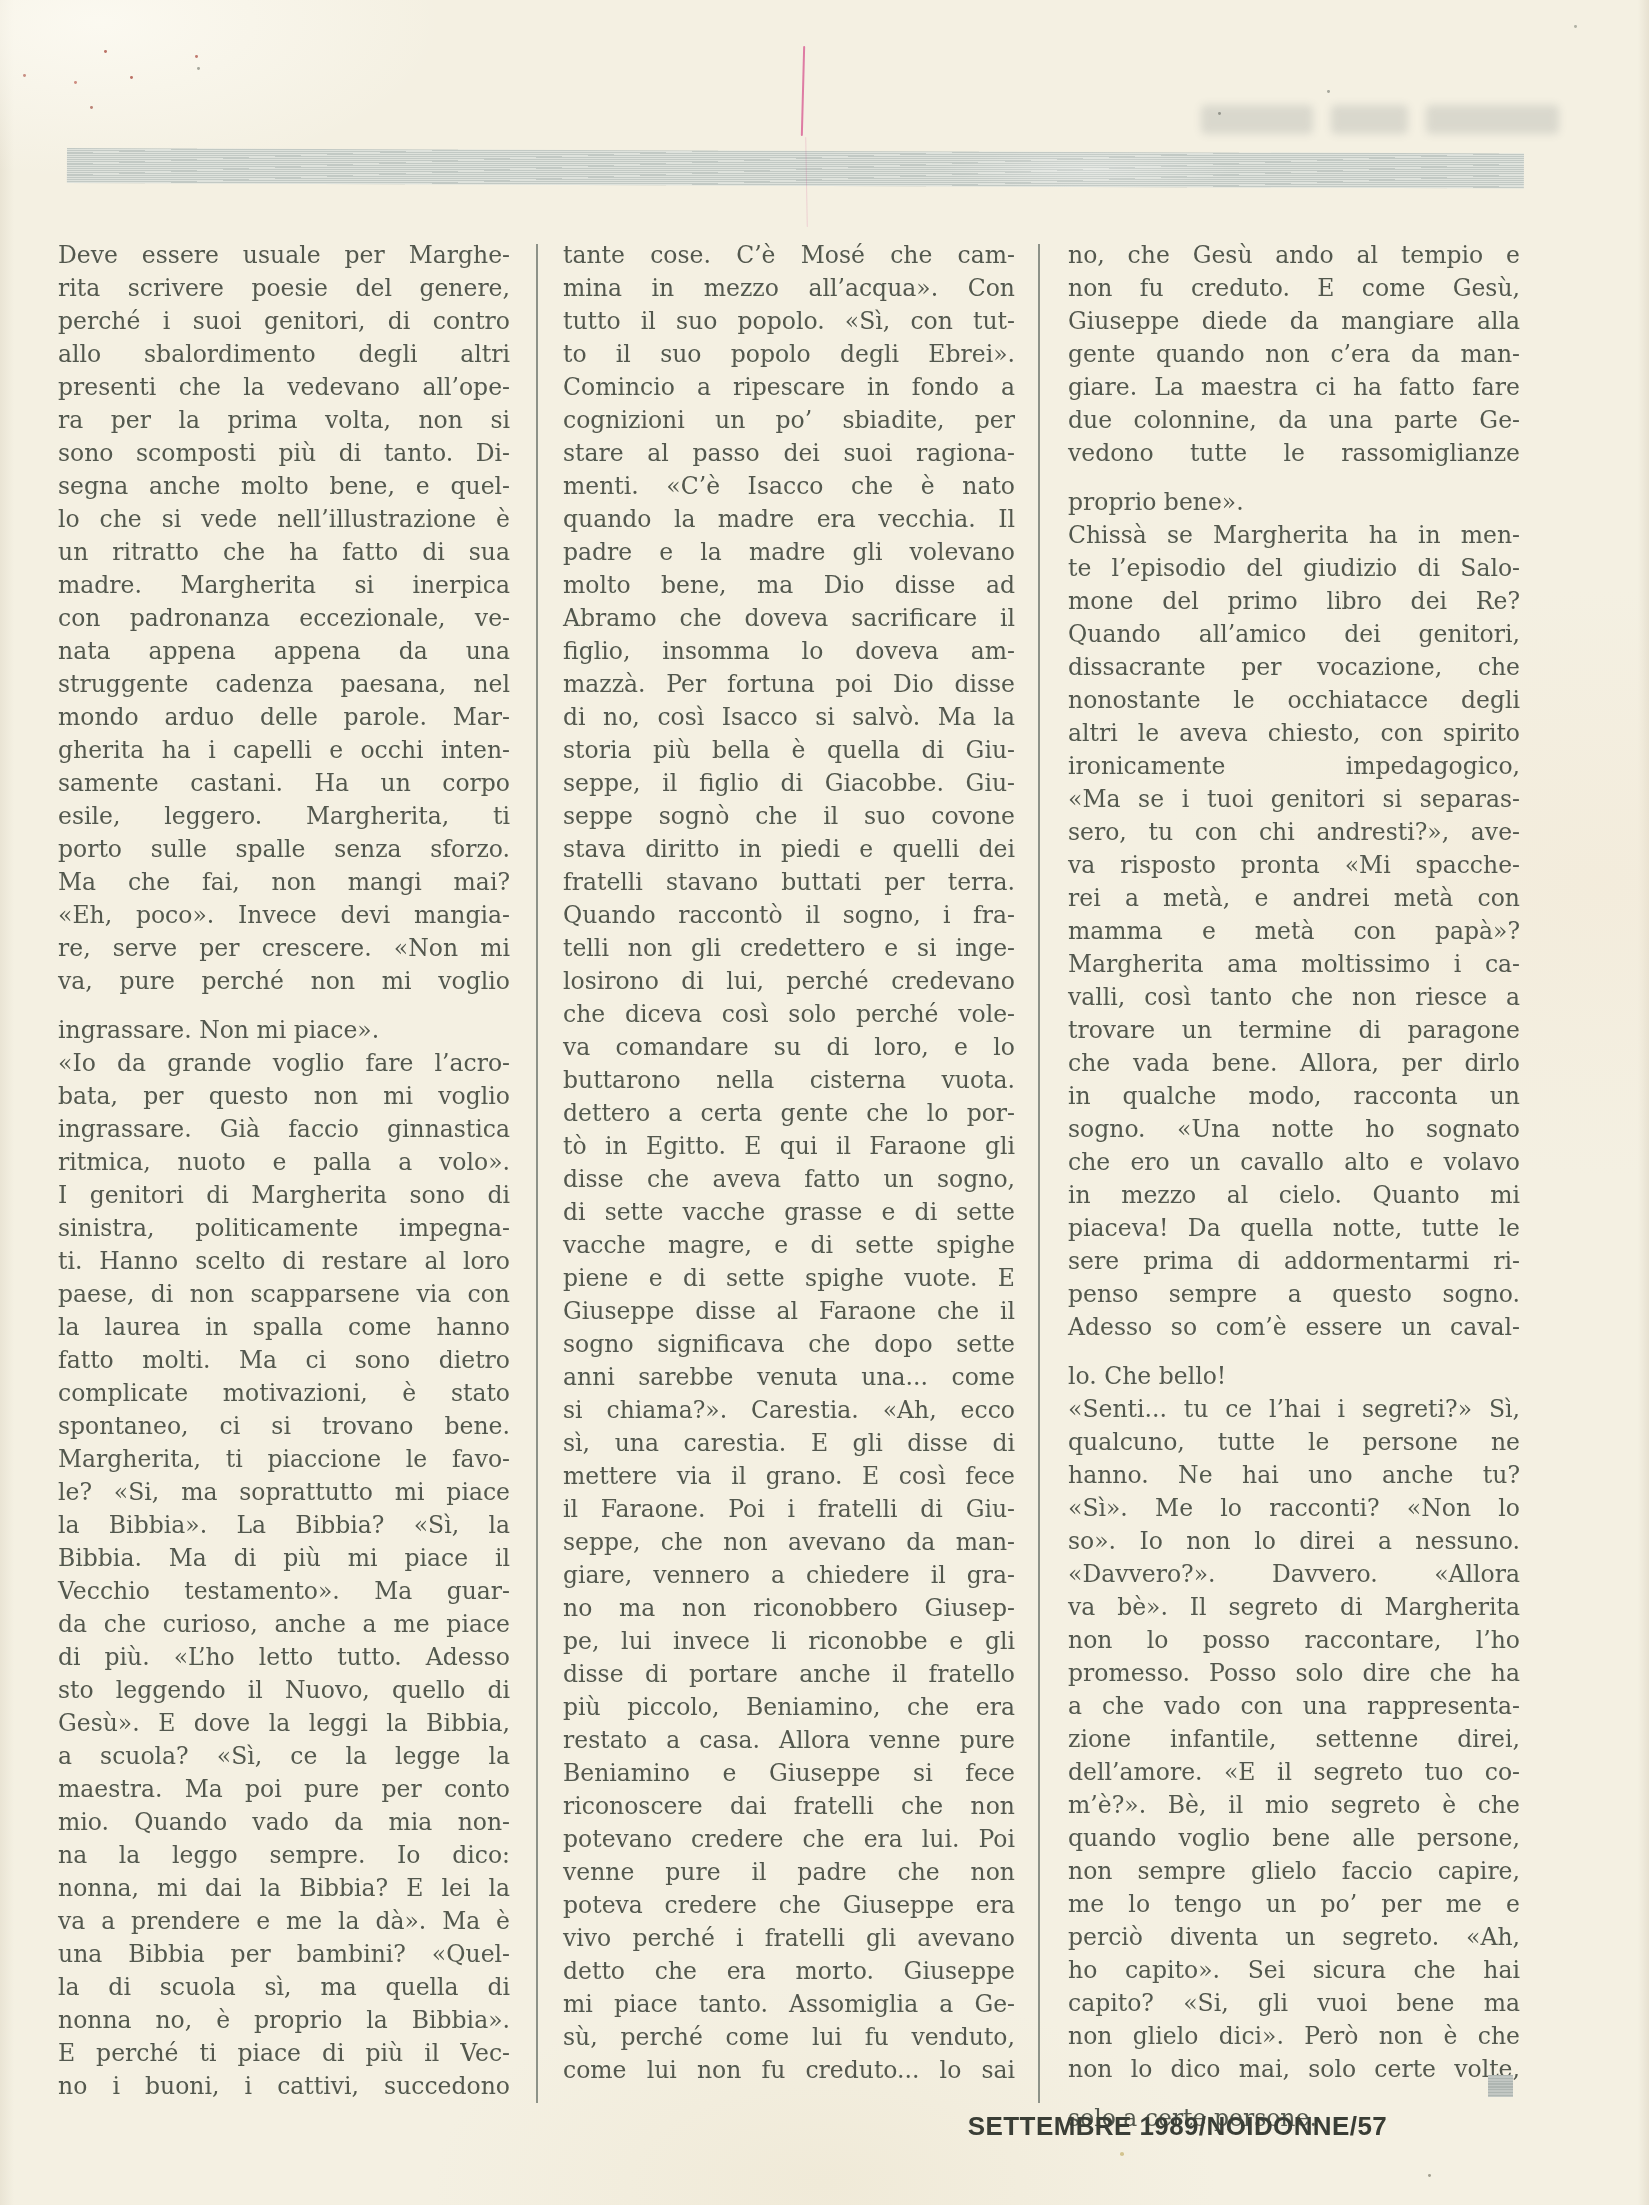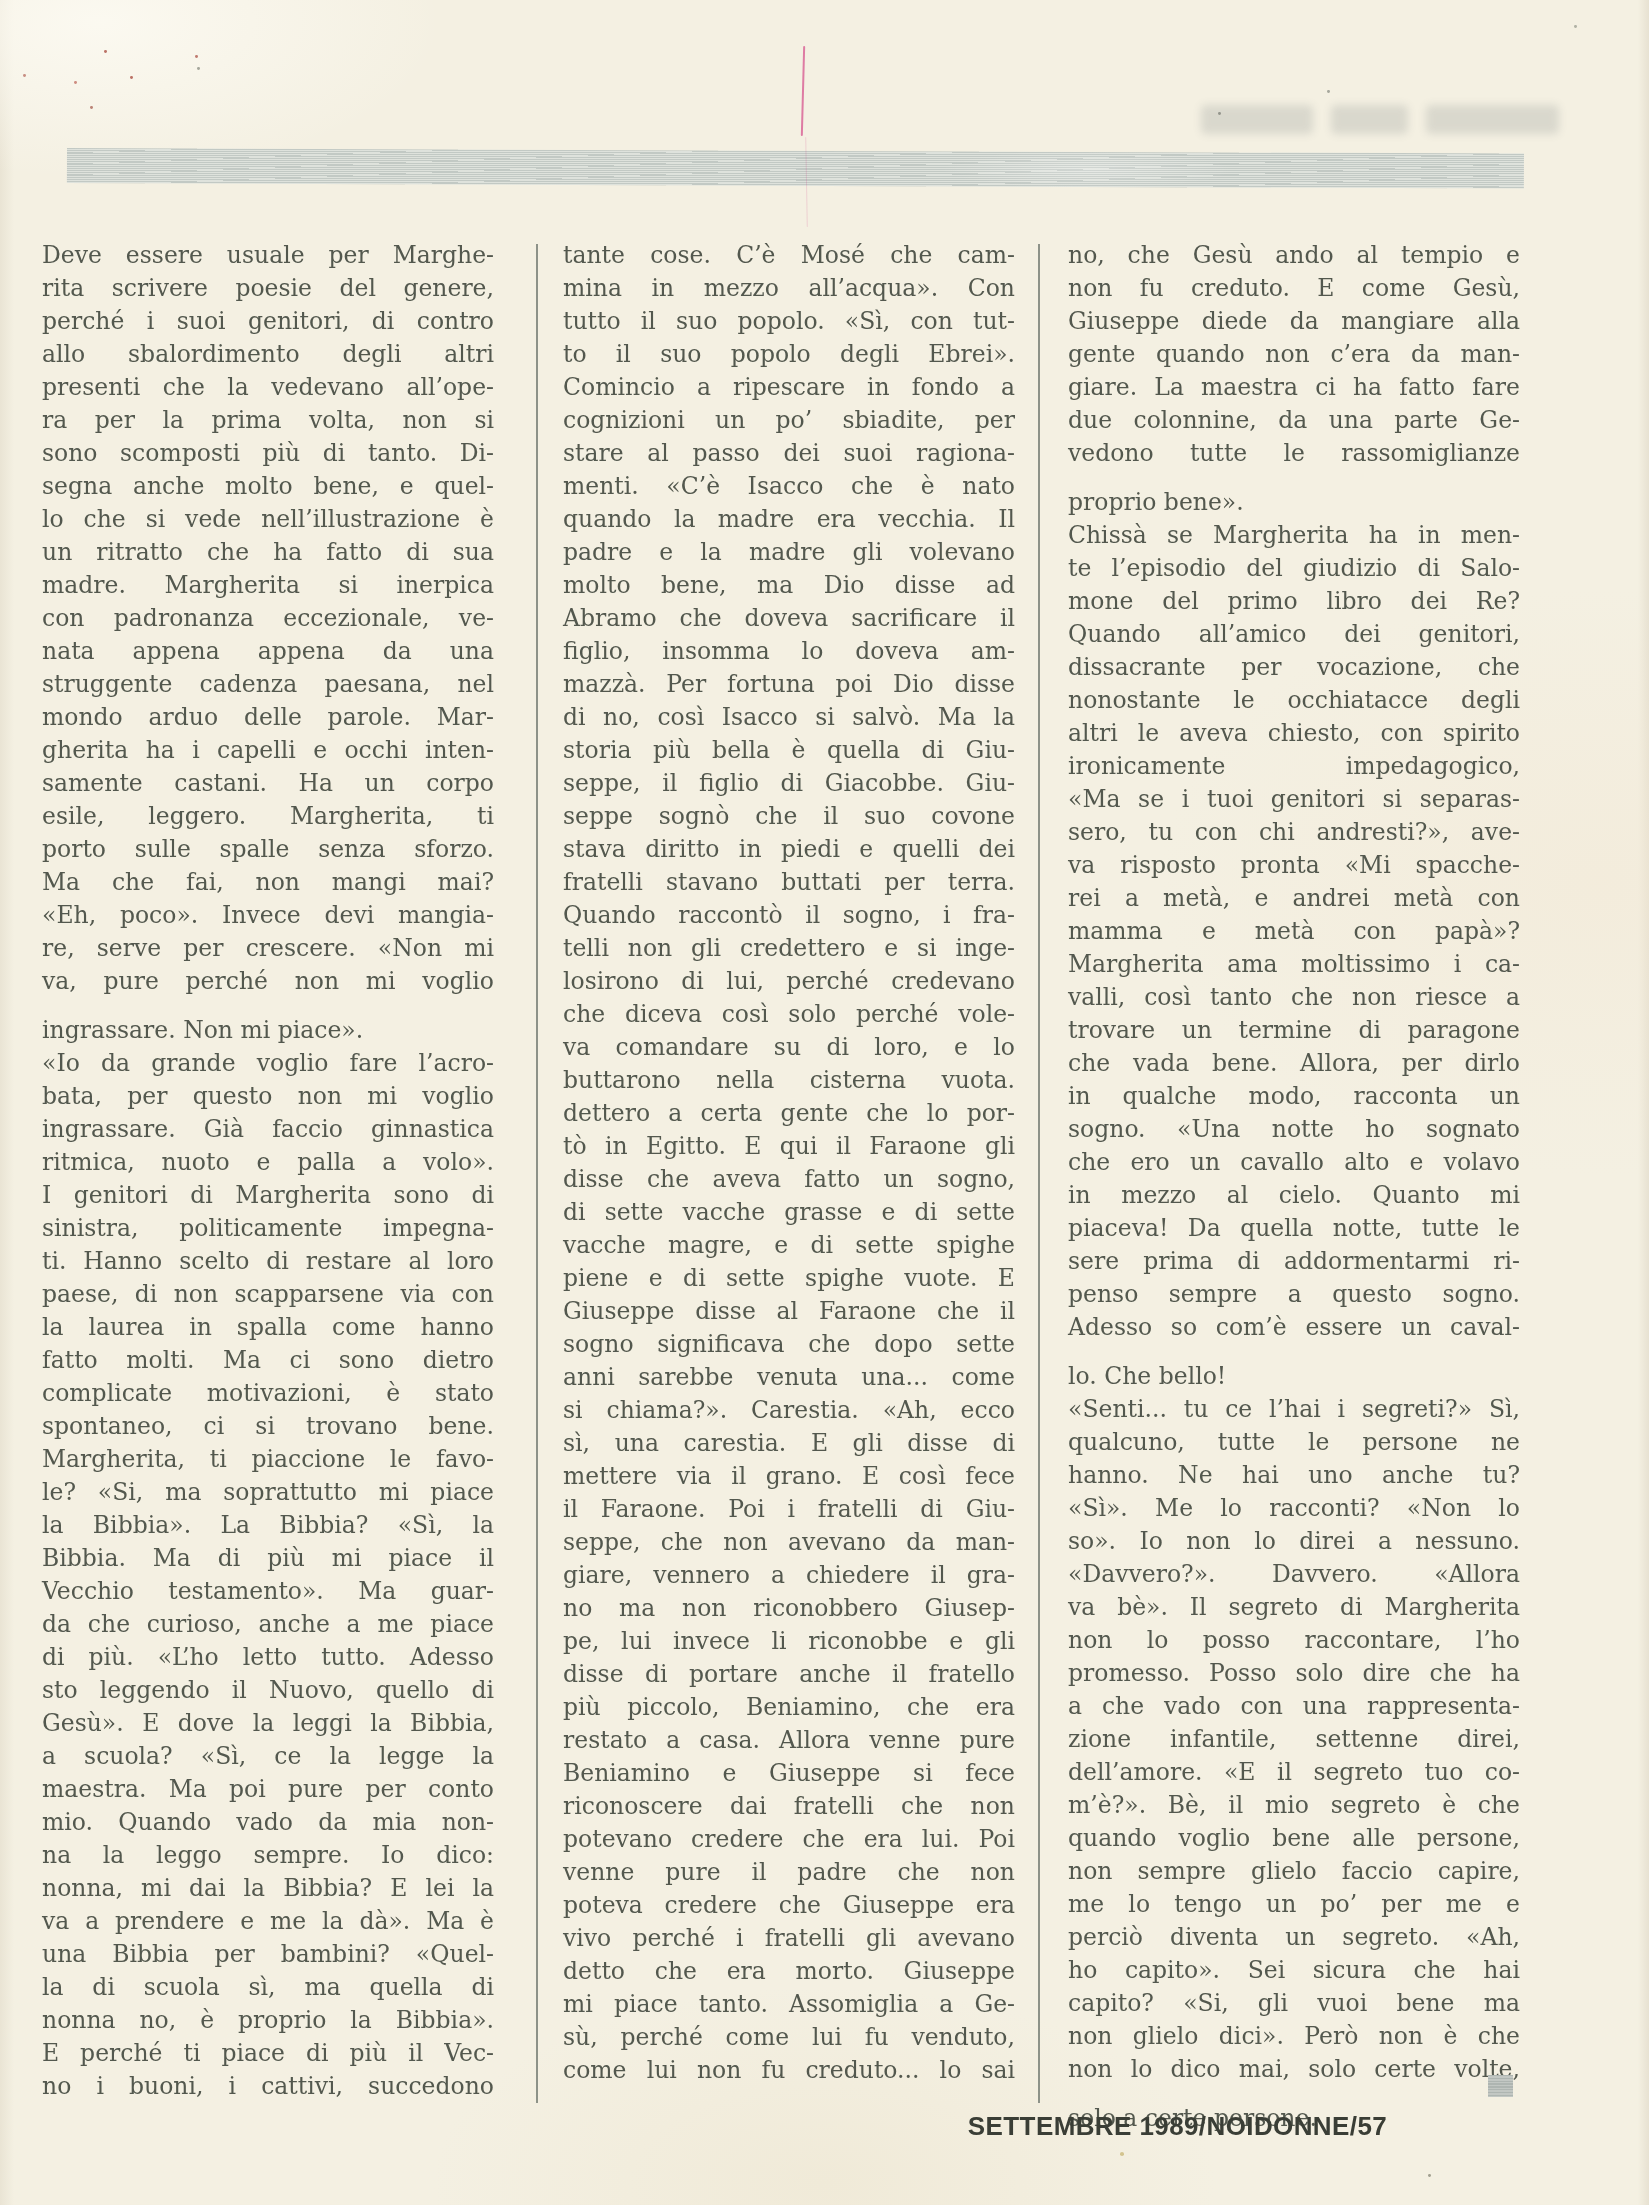--- a/index.html
+++ b/index.html
@@ -41,21 +41,21 @@
     background:#cf2d7a;opacity:.6;border-radius:1.4px;transform:rotate(1.5deg);
   }
   .scratch.tail{left:806px;top:137px;height:90px;width:1.4px;opacity:.16;transform:rotate(-1deg);}
   
   .speck{position:absolute;border-radius:50%;}
   
   .column{
     position:absolute;top:239px;width:452px;height:1869px;
     color:#53584e;font-size:23.5px;line-height:33px;
   }
-  .col0{left:42px;} .col1{left:563px;} .col2{left:1068px;}
+  .col0{left:58px;} .col1{left:563px;} .col2{left:1068px;}
   .line{
     height:33px;
     text-align:justify;text-align-last:justify;text-justify:inter-word;
     white-space:normal;overflow:visible;
   }
   .line.short{text-align-last:left;margin-top:16px;}
   .divider{
     position:absolute;top:244px;height:1859px;width:2.1px;
     background:#82877e;opacity:.9;
   }

